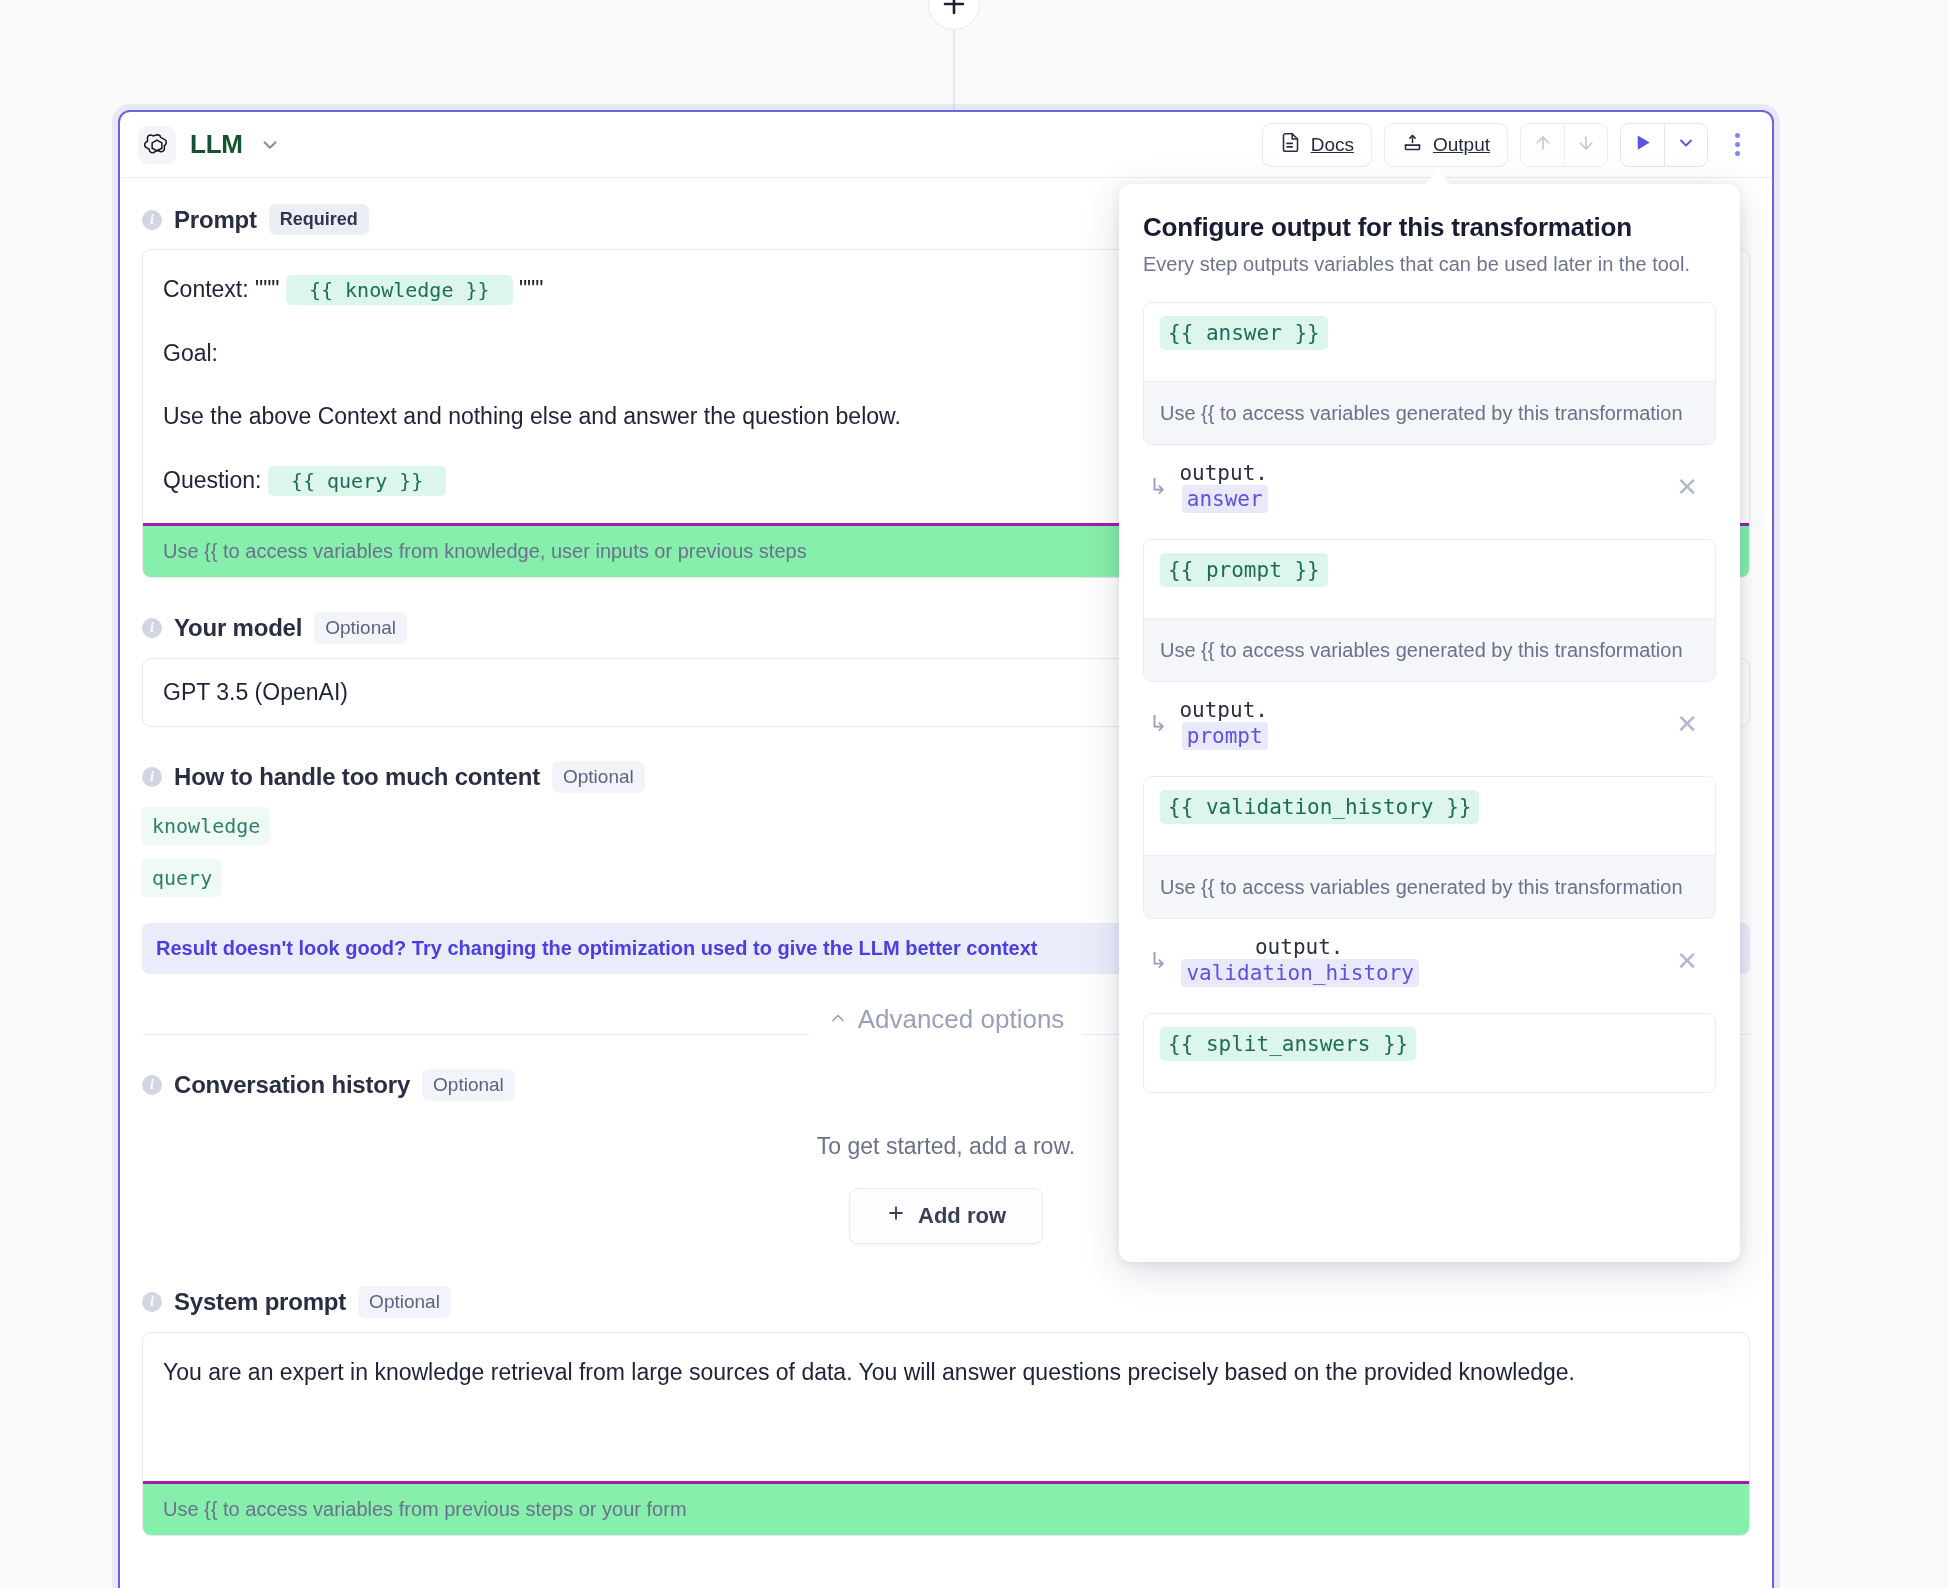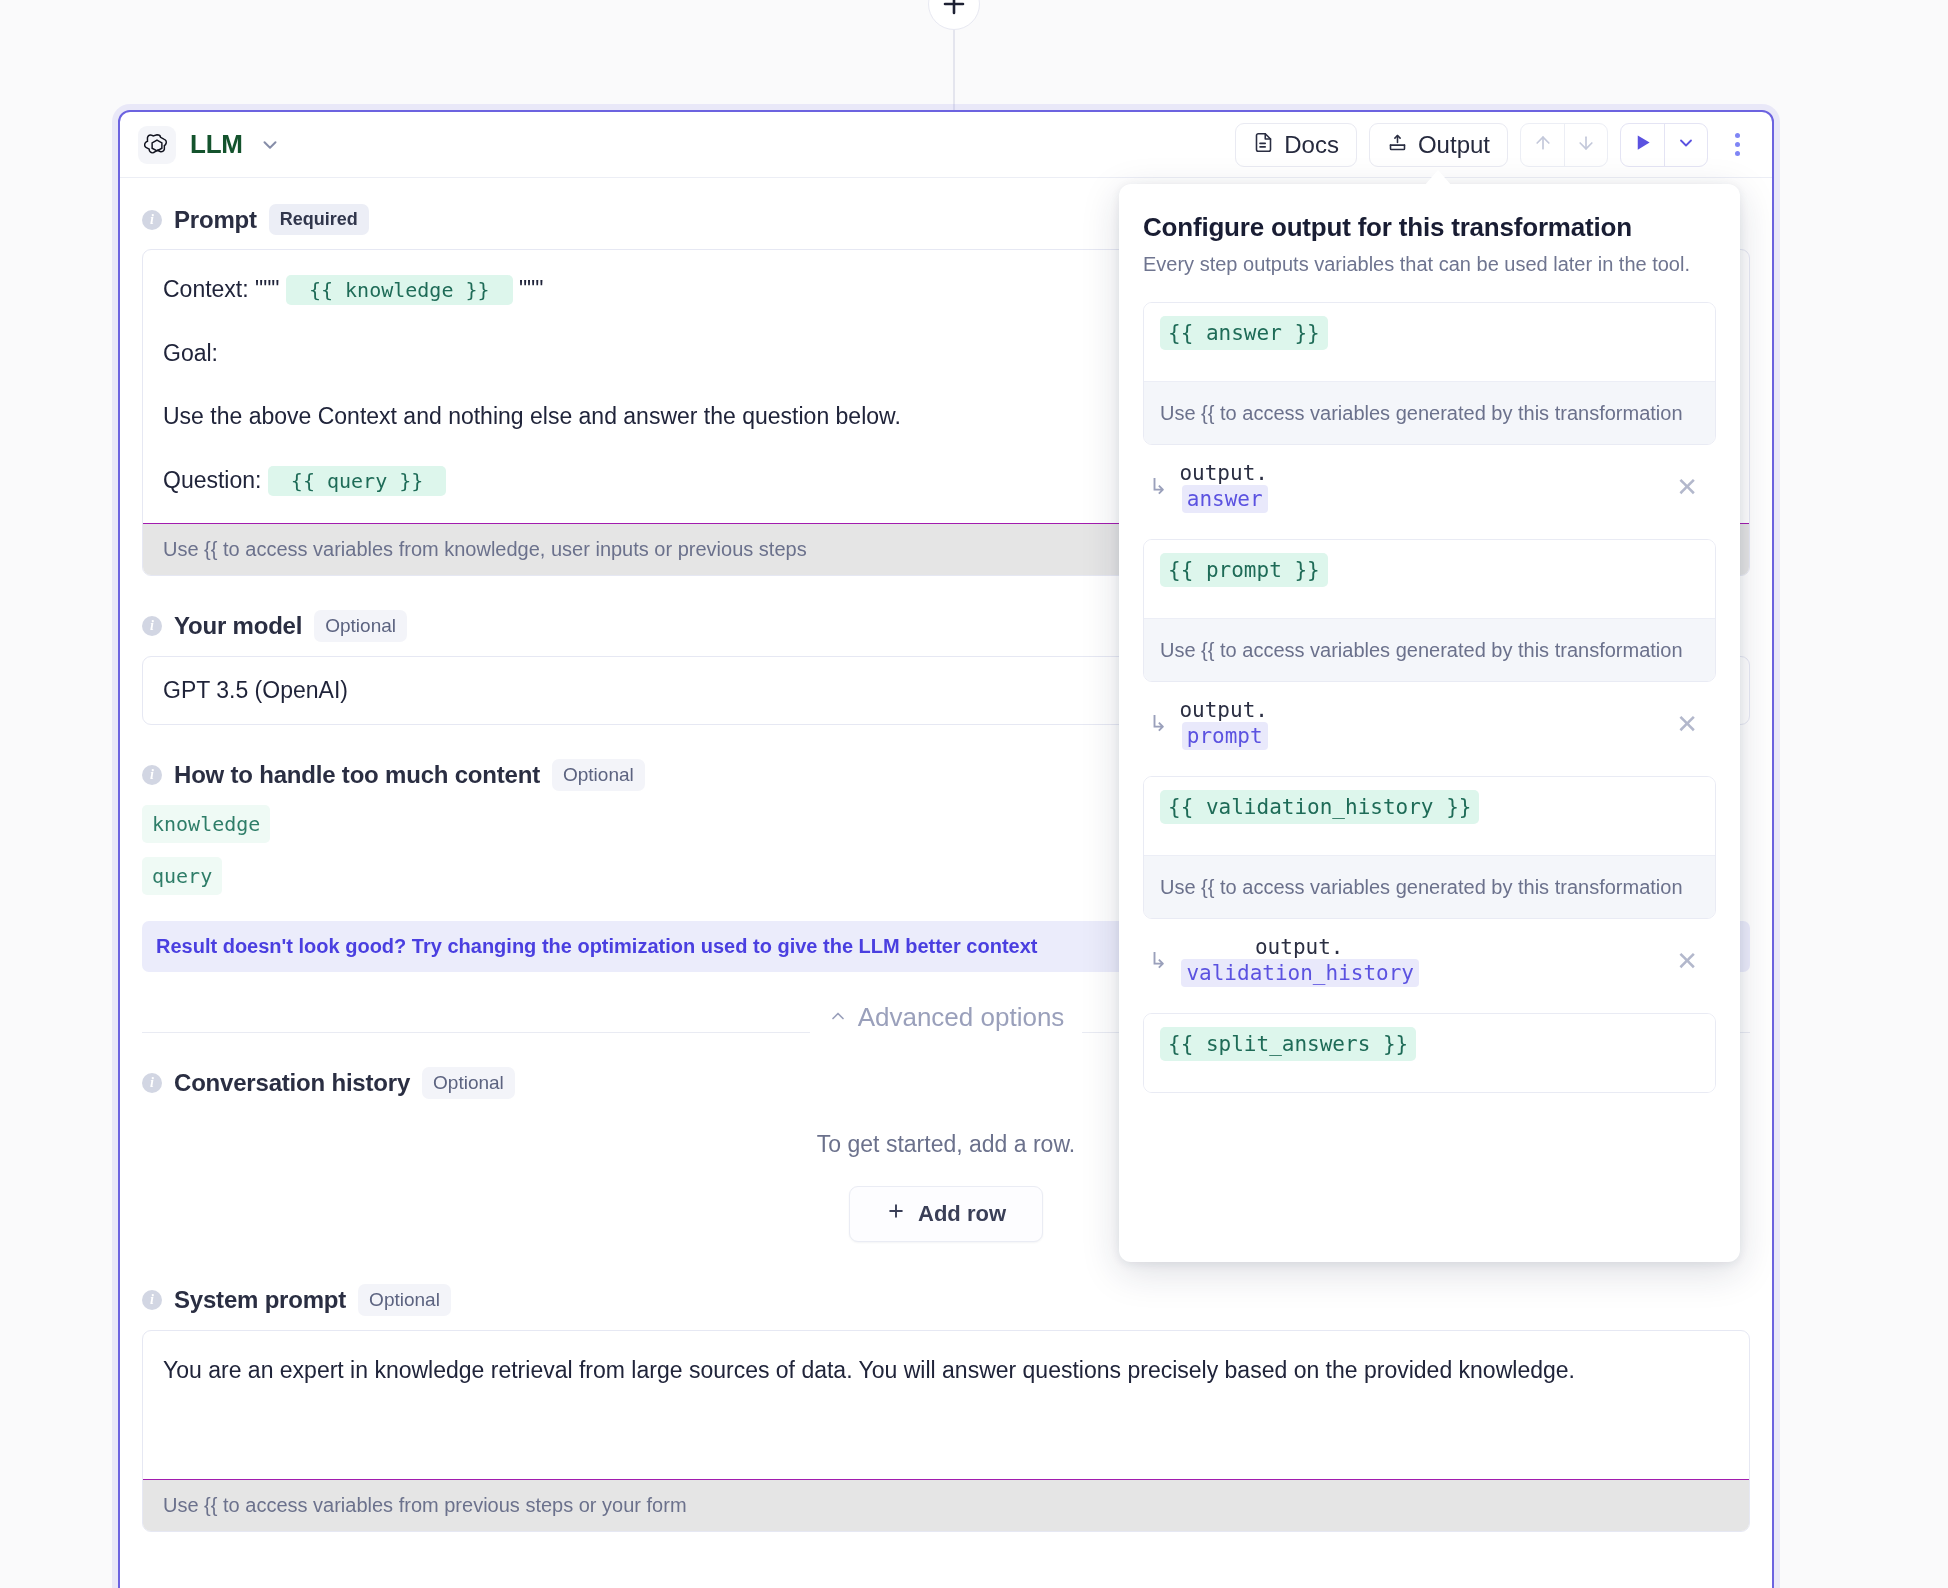--- a/index.html
+++ b/index.html
@@ -93,24 +93,25 @@
   }
   .hbtn {
     height: 44px;
     border: 1px solid #e9eaf2;
     border-radius: 9px;
     background: #fff;
     display: flex;
     align-items: center;
     gap: 10px;
     padding: 0 17px;
-    font-size: 24px;
+    font-size: 19px;
     color: #262a3e;
     cursor: pointer;
     white-space: nowrap;
+    text-decoration: underline;
   }
   .nav-group {
     display: flex;
     height: 44px;
     border: 1px solid #eceef5;
     border-radius: 9px;
     overflow: hidden;
   }
   .nav-group > div {
     width: 43px;
@@ -193,22 +194,22 @@
   .input-area {
     padding: 22px 20px 24px 20px;
     font-size: 23px;
     color: #20243a;
     line-height: 1.55;
   }
   .input-area p { margin-bottom: 28px; }
   .input-area p:last-child { margin-bottom: 0; }
 
   .helper-bar {
-    background: #e5e5e5;
-    border-top: 1px solid #a21caf;
+    background: #86efac;
+    border-top: 3px solid #a21caf;
     padding: 14px 20px;
     font-size: 20px;
     color: #6b718c;
   }
 
   .var-chip {
     background: #ddf6ec;
     color: #1e6b57;
     font-family: "DejaVu Sans Mono", monospace;
     font-size: 20px;

